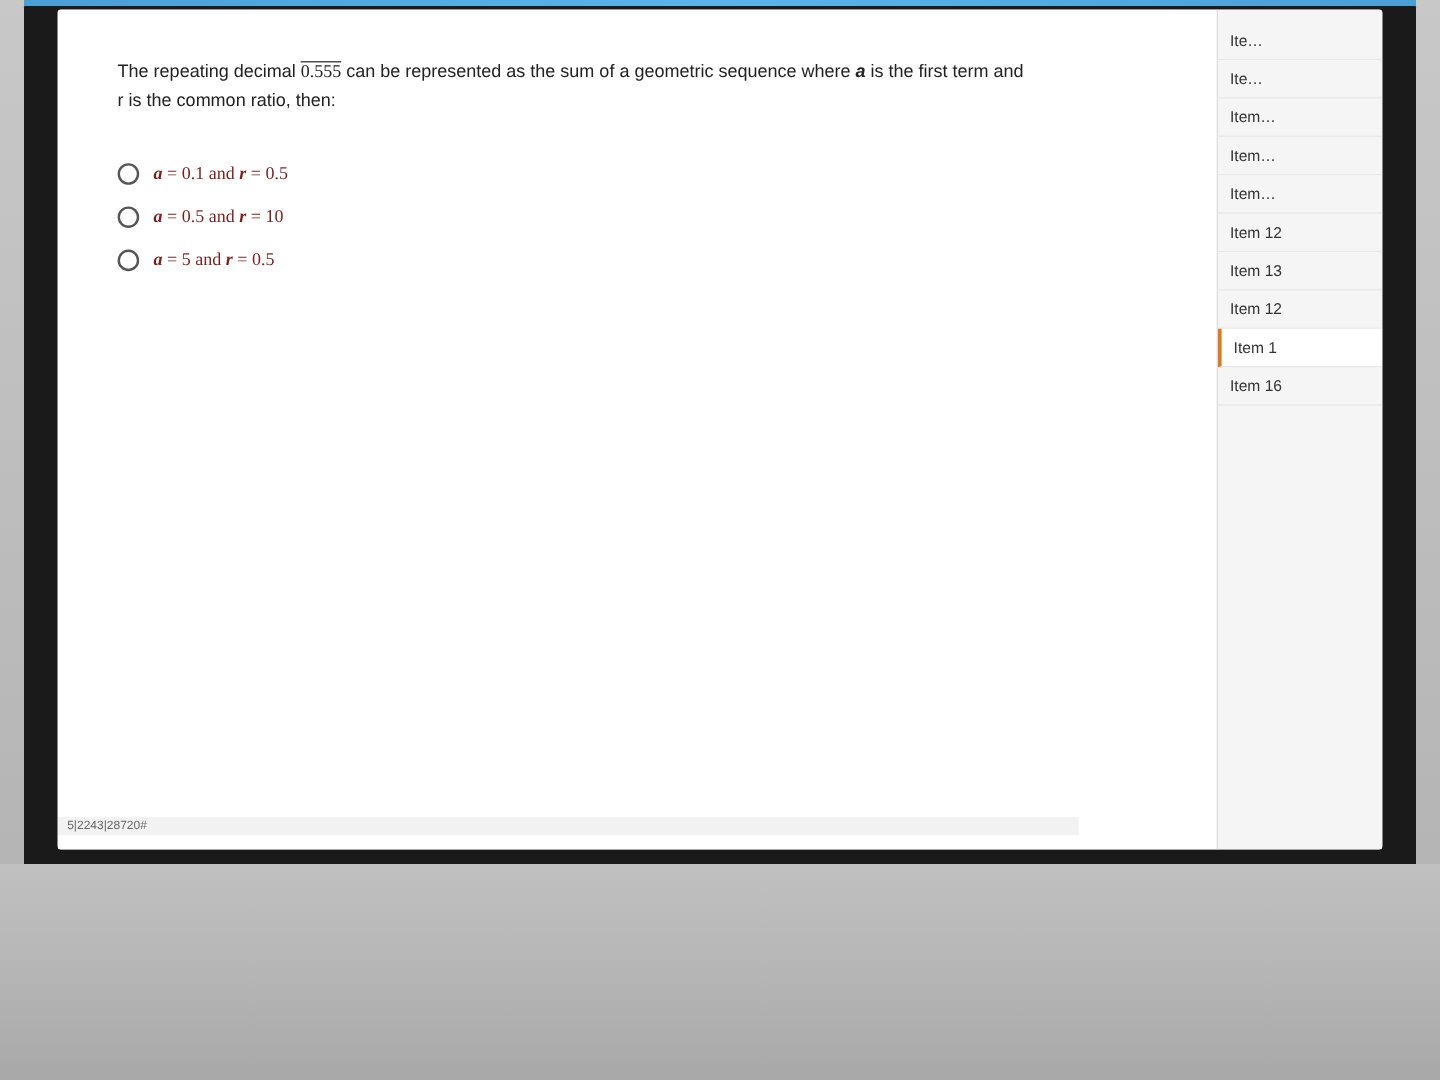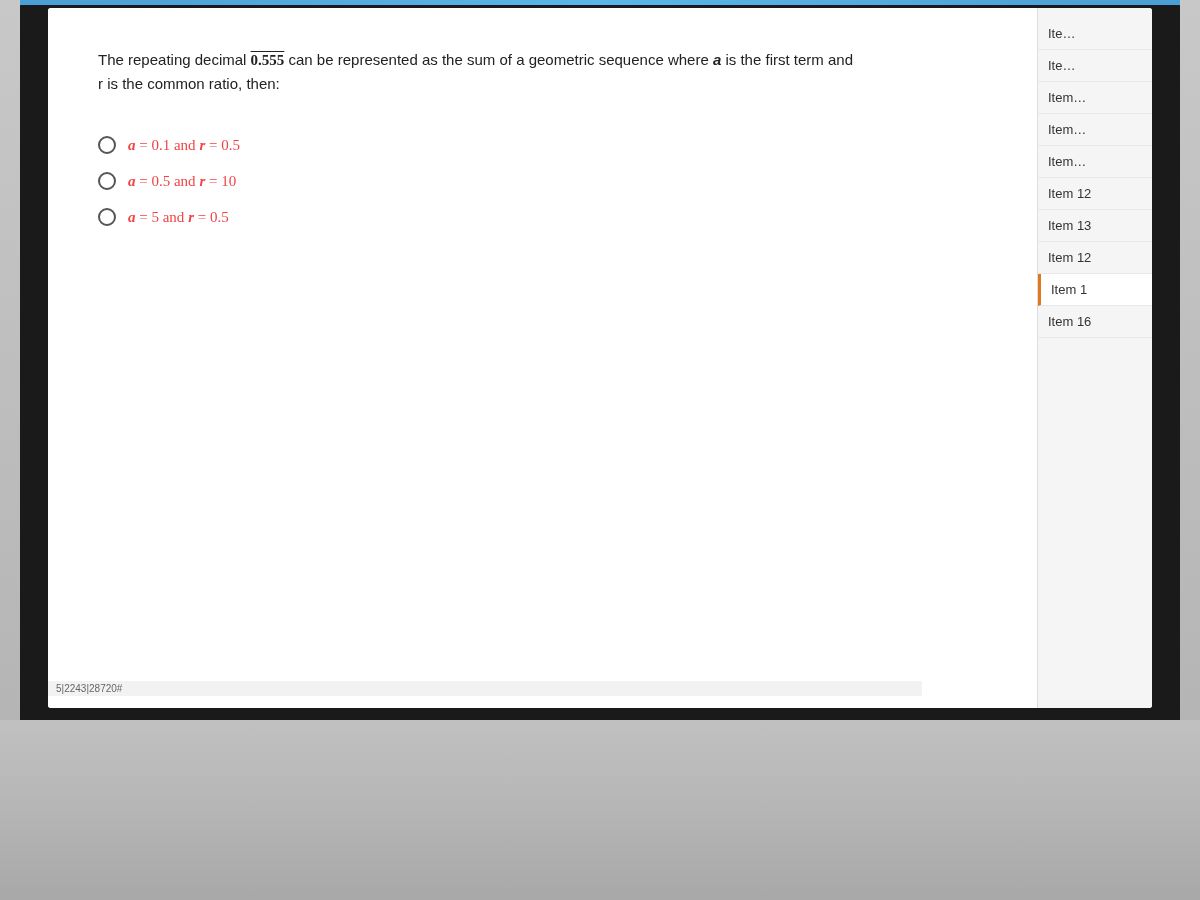--- a/index.html
+++ b/index.html
@@ -72,21 +72,21 @@
     .question-text {
       font-size: 15px;
       color: #222;
       line-height: 1.6;
       margin-bottom: 30px;
       max-width: 820px;
     }
 
     .overline {
       text-decoration: overline;
-      font-weight: bold;
+      font-weight: normal;
     }
 
     .italic-bold {
       font-style: italic;
       font-weight: bold;
     }
 
     .options-list {
       list-style: none;
       display: flex;
@@ -109,21 +109,21 @@
       height: 18px;
       border-radius: 50%;
       border: 2px solid #555;
       background: transparent;
       flex-shrink: 0;
       display: inline-block;
     }
 
     .option-math {
       font-size: 15px;
-      color: #ef4444;
+      color: #7f1d1d;
     }
 
     
     .bottom-nav {
       margin-top: auto;
       padding-top: 20px;
       border-top: 1px solid #ccc;
       display: flex;
       align-items: center;
     }
@@ -136,21 +136,21 @@
       color: #333;
       cursor: pointer;
       border-radius: 3px;
       display: flex;
       align-items: center;
       gap: 4px;
     }
 
     
     .right-sidebar {
-      width: 115px;
+      width: 138px;
       background: #f5f5f5;
       border-left: 1px solid #ddd;
       display: flex;
       flex-direction: column;
       padding-top: 10px;
       overflow-y: auto;
       position: relative;
     }
 
     .sidebar-item {

